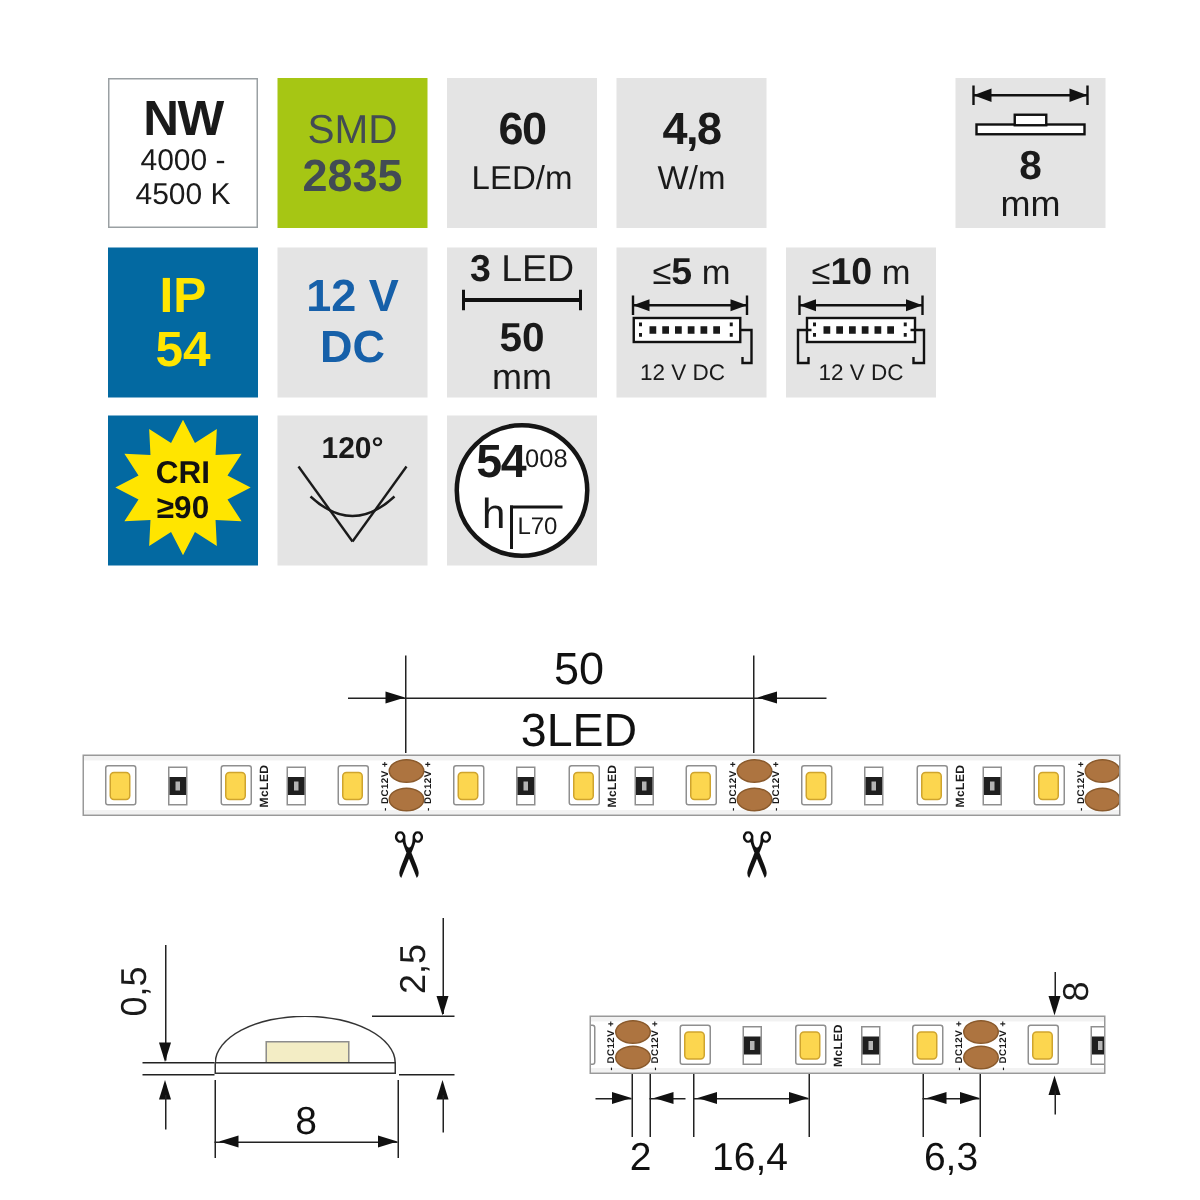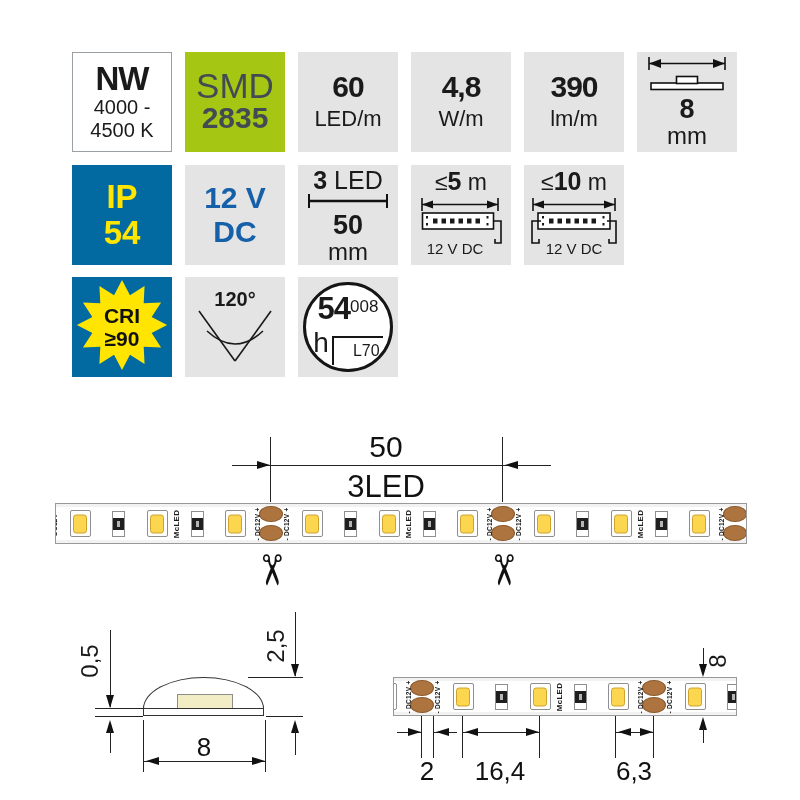--- a/index.html
+++ b/index.html
@@ -5,21 +5,21 @@
   html,body{margin:0;padding:0;background:#fff;}
   #canvas{position:relative;width:800px;height:800px;background:#ffffff;overflow:hidden;
           font-family:"Liberation Sans","DejaVu Sans",sans-serif;color:#1a1a1a;}
   .tile{position:absolute;width:100px;height:100px;background:#e4e4e4;display:flex;
         flex-direction:column;align-items:center;justify-content:center;text-align:center;}
   .tile.white{background:#ffffff;border:1px solid #9aa0a3;width:98px;height:98px;}
   .tile.green{background:#a6c614;color:#424b54;}
   .tile.dark{background:#0369a1;}
   .t-code{font-size:33px;font-weight:bold;line-height:34px;letter-spacing:-1px;}
   .t-range{font-size:20px;line-height:23px;}
-  .smd1{font-size:35px;line-height:30px;}
+  .smd1{font-size:27px;line-height:30px;}
   .smd2{font-size:30px;font-weight:bold;line-height:33px;}
   .t-val{font-size:30px;font-weight:bold;line-height:33px;letter-spacing:-1px;}
   .t-unit{font-size:22px;line-height:31px;}
   .t-unit-sm{font-size:24px;line-height:25px;}
   .t-val-sm{font-size:27px;font-weight:bold;line-height:27px;}
   .yellow{color:#ffe500;}
   .blue{color:#1660a9;}
   .ip-line{font-size:33px;font-weight:bold;line-height:36px;}
   .v-line{font-size:30px;font-weight:bold;line-height:34px;}
   .cut-row1{font-size:25px;line-height:27px;}
@@ -31,21 +31,21 @@
             justify-content:center;font-weight:bold;font-size:21px;line-height:23px;color:#111;}
   .beam-val{font-size:20px;font-weight:bold;line-height:28px;margin-bottom:-4px;}
   .life-circle{width:84px;height:84px;border:3px solid #151515;border-radius:50%;background:#ffffff;
                display:flex;flex-direction:column;align-items:center;justify-content:center;}
   .life-l1{line-height:30px;white-space:nowrap;}
   .life-big{font-size:31px;font-weight:bold;letter-spacing:-1px;}
   .life-small{font-size:17px;position:relative;top:-7px;}
   .life-l2{line-height:26px;white-space:nowrap;margin-top:1px;}
   .life-h{font-size:28px;margin-right:3px;}
   .life-bracket{display:inline-block;border-top:2.5px solid #151515;border-left:2.5px solid #151515;
-                font-size:16px;padding:0 3px 1px 19px;position:relative;top:4px;}
+                font-size:16px;padding:0 3px 1px 3px;position:relative;top:4px;}
   
   .hline{position:absolute;background:#222;height:1.4px;}
   .vline{position:absolute;background:#222;width:1.4px;}
   .arr{position:absolute;width:0;height:0;border-style:solid;border-color:transparent;}
   .dim-text{position:absolute;text-align:center;font-size:30px;color:#111;}
   .dim-text-sm{position:absolute;text-align:center;font-size:26px;color:#111;}
   .rot{position:absolute;}
   .rot>span{position:absolute;left:50%;top:50%;transform:translate(-50%,-50%) rotate(-90deg);white-space:nowrap;}
   .strip{position:absolute;background:#ffffff;border:1.5px solid #999;overflow:hidden;
          box-shadow:inset 0 3px 0 rgba(0,0,0,0.05), inset 0 -3px 0 rgba(0,0,0,0.05);}
@@ -76,24 +76,20 @@
   <div class="tile" style="left:298px;top:52px;">
     <div class="t-val">60</div>
     <div class="t-unit">LED/m</div>
   </div>
 
   <div class="tile" style="left:411px;top:52px;">
     <div class="t-val">4,8</div>
     <div class="t-unit">W/m</div>
   </div>
 
-  <div class="tile" style="left:524px;top:52px;">
-    <div class="t-val">390</div>
-    <div class="t-unit">lm/m</div>
-  </div>
 
   <div class="tile" style="left:637px;top:52px;">
     <span>
       <svg width="84" height="36" viewBox="0 0 84 36">
         <g stroke="#111" stroke-width="1.6" fill="none">
           <line x1="4" y1="1" x2="4" y2="14"></line>
             <line x1="80" y1="1" x2="80" y2="14"></line>
           <line x1="4" y1="7.5" x2="80" y2="7.5"></line>
           <rect x="6" y="27" width="72" height="6.5" fill="#fff"></rect>
           <rect x="31.5" y="20.5" width="21" height="7" fill="#fff"></rect>

